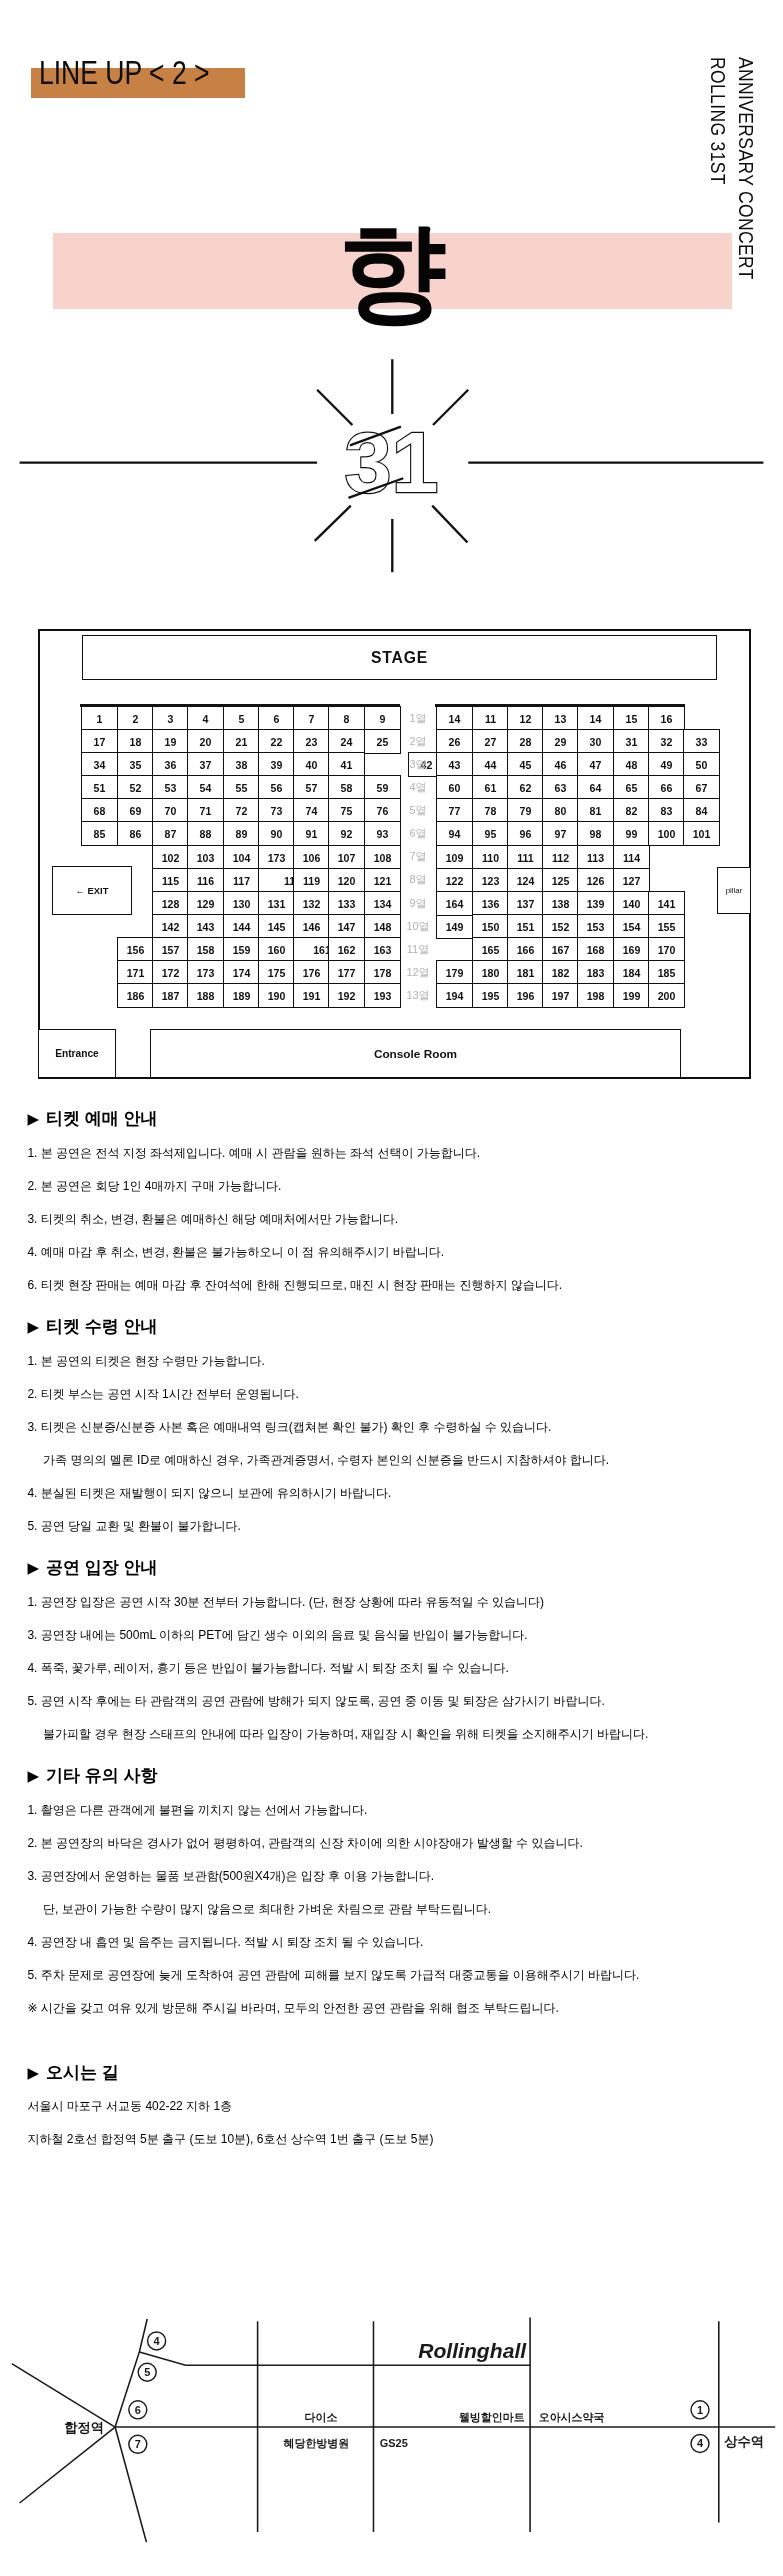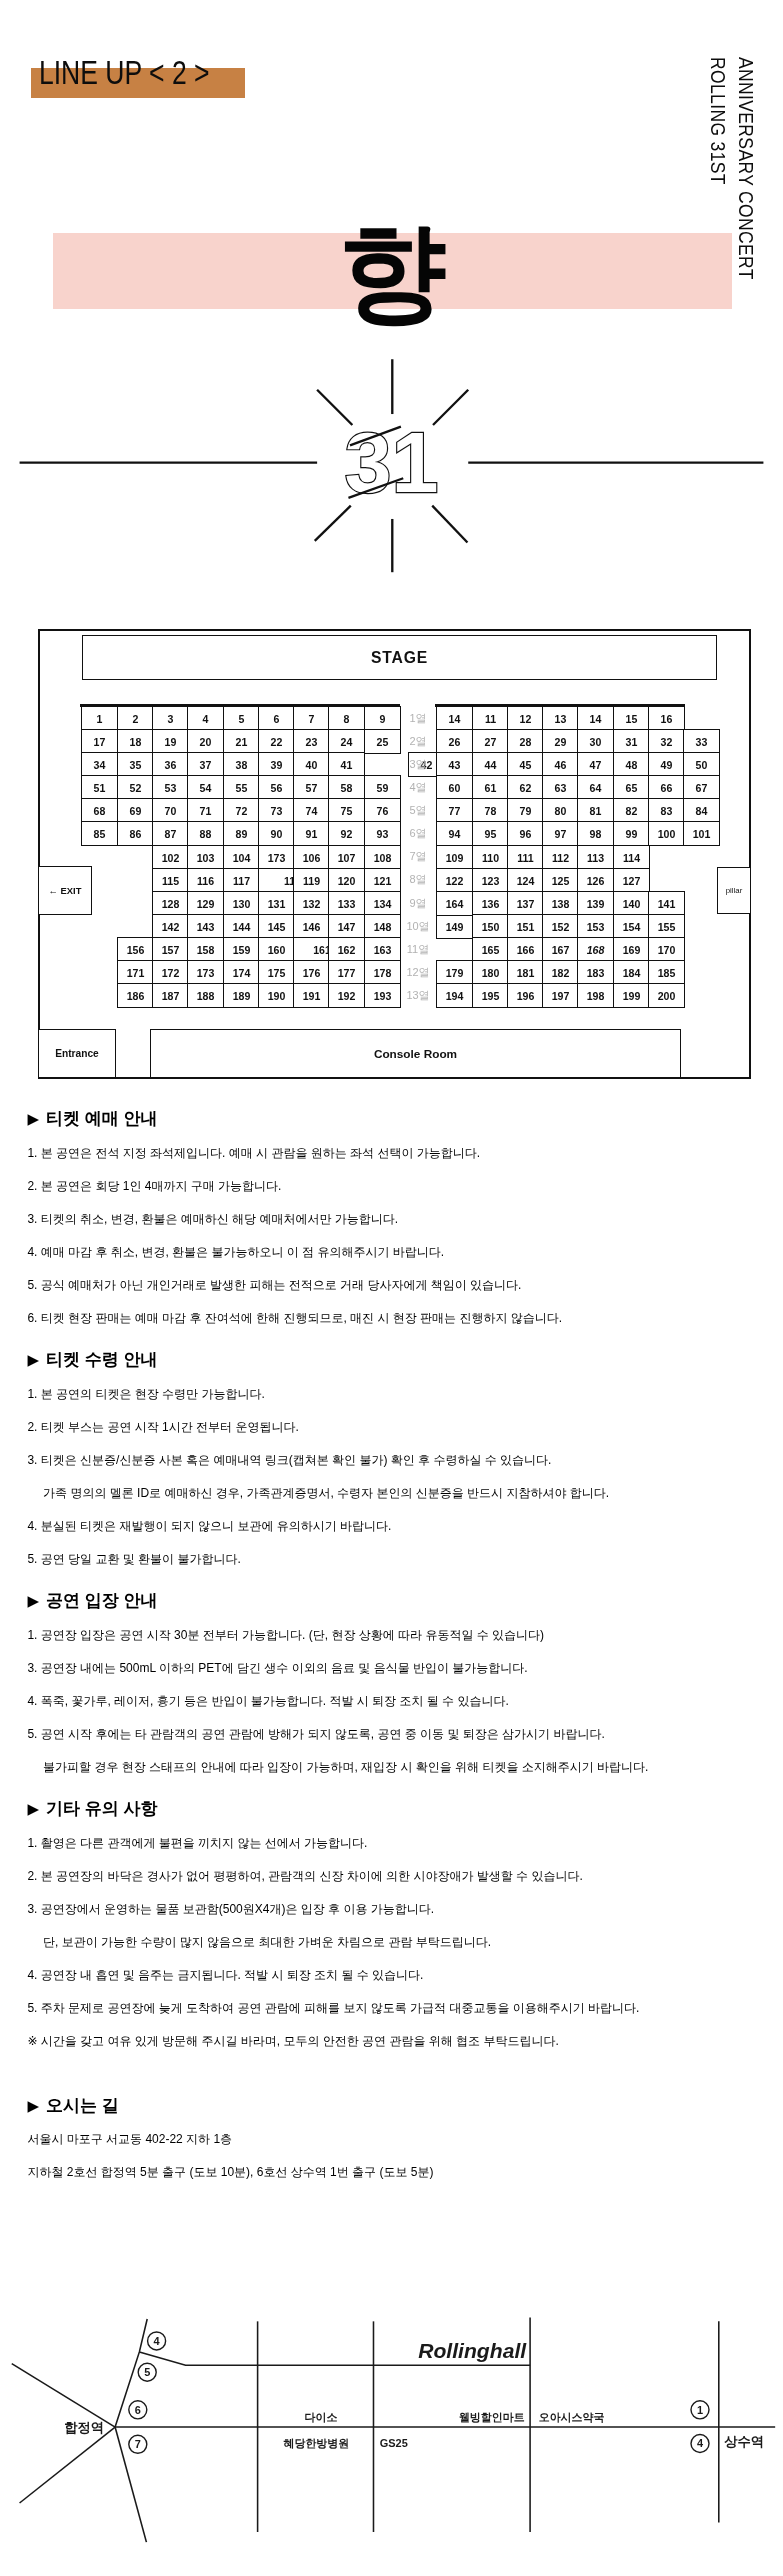--- a/index.html
+++ b/index.html
@@ -38,21 +38,21 @@
     position:absolute;width:37px;height:25px;border:1.6px solid #111;box-sizing:border-box;
     display:flex;align-items:center;justify-content:center;font-size:10.6px;font-weight:700;background:#fff;
   }
   .rowlabel{
     position:absolute;width:38px;height:23px;display:flex;align-items:center;justify-content:center;
     font-size:11px;color:#b2b2b2;font-weight:500;
   }
   .heavy{position:absolute;height:3.1px;background:#111;}
   .mapbox{position:absolute;border:1.6px solid #111;box-sizing:border-box;background:#fff;
     display:flex;align-items:center;justify-content:center;font-weight:700;}
-  #exit-box{left:38px;top:866px;width:54px;height:49px;font-size:9.4px;}
+  #exit-box{left:52px;top:866px;width:80px;height:49px;font-size:9.4px;}
   #pillar-box{left:717px;top:867px;width:34px;height:47px;font-size:7.8px;font-weight:500;}
   #entrance-box{left:38px;top:1029px;width:78px;height:49px;font-size:10.2px;}
   #console-box{left:150px;top:1029px;width:531px;height:49px;font-size:11.8px;}
 
   
   #content{left:27.4px;top:1107px;width:744px;}
   .sec-title{
     font-size:17px;font-weight:800;height:23.5px;line-height:23.5px;margin:23.5px 0 15px 0;
     display:flex;align-items:center;white-space:nowrap;color:#000;
   }
@@ -270,21 +270,21 @@
     <div class="seat" style="left: 187px; top: 937px;">158</div>
     <div class="seat" style="left: 223px; top: 937px;">159</div>
     <div class="seat" style="left: 258px; top: 937px;">160</div>
     <div class="seat" style="left: 293px; top: 937px; padding-left: 21px;">161</div>
     <div class="seat" style="left: 328px; top: 937px;">162</div>
     <div class="seat" style="left: 364px; top: 937px;">163</div>
     <div class="seat" style="left: 436px; top: 891px;">164</div>
     <div class="seat" style="left: 472px; top: 937px;">165</div>
     <div class="seat" style="left: 507px; top: 937px;">166</div>
     <div class="seat" style="left: 542px; top: 937px;">167</div>
-    <div class="seat" style="left: 577px; top: 937px; font-style: italic;">168</div>
+    <div class="seat" style="left: 577px; top: 937px;">168</div>
     <div class="seat" style="left: 613px; top: 937px;">169</div>
     <div class="seat" style="left: 648px; top: 937px;">170</div>
     <div class="rowlabel" style="left: 399px; top: 938px;">11열</div>
     <div class="seat" style="left: 117px; top: 960px;">171</div>
     <div class="seat" style="left: 152px; top: 960px;">172</div>
     <div class="seat" style="left: 187px; top: 960px;">173</div>
     <div class="seat" style="left: 223px; top: 960px;">174</div>
     <div class="seat" style="left: 258px; top: 960px;">175</div>
     <div class="seat" style="left: 293px; top: 960px;">176</div>
     <div class="seat" style="left: 328px; top: 960px;">177</div>
@@ -323,21 +323,20 @@
 
 <div class="abs" id="content">
     <div class="sec-title">
       <span class="tri">▶</span>
       <span>티켓 예매 안내</span>
     </div>
     <div class="item">1. 본 공연은 전석 지정 좌석제입니다. 예매 시 관람을 원하는 좌석 선택이 가능합니다.</div>
     <div class="item">2. 본 공연은 회당 1인 4매까지 구매 가능합니다.</div>
     <div class="item">3. 티켓의 취소, 변경, 환불은 예매하신 해당 예매처에서만 가능합니다.</div>
     <div class="item">4. 예매 마감 후 취소, 변경, 환불은 불가능하오니 이 점 유의해주시기 바랍니다.</div>
-    <div class="item">5. 공식 예매처가 아닌 개인거래로 발생한 피해는 전적으로 거래 당사자에게 책임이 있습니다.</div>
     <div class="item">6. 티켓 현장 판매는 예매 마감 후 잔여석에 한해 진행되므로, 매진 시 현장 판매는 진행하지 않습니다.</div>
     <div class="sec-title">
       <span class="tri">▶</span>
       <span>티켓 수령 안내</span>
     </div>
     <div class="item">1. 본 공연의 티켓은 현장 수령만 가능합니다.</div>
     <div class="item">2. 티켓 부스는 공연 시작 1시간 전부터 운영됩니다.</div>
     <div class="item">3. 티켓은 신분증/신분증 사본 혹은 예매내역 링크(캡쳐본 확인 불가) 확인 후 수령하실 수 있습니다.</div>
     <div class="item indent">가족 명의의 멜론 ID로 예매하신 경우, 가족관계증명서, 수령자 본인의 신분증을 반드시 지참하셔야 합니다.</div>
     <div class="item">4. 분실된 티켓은 재발행이 되지 않으니 보관에 유의하시기 바랍니다.</div>

